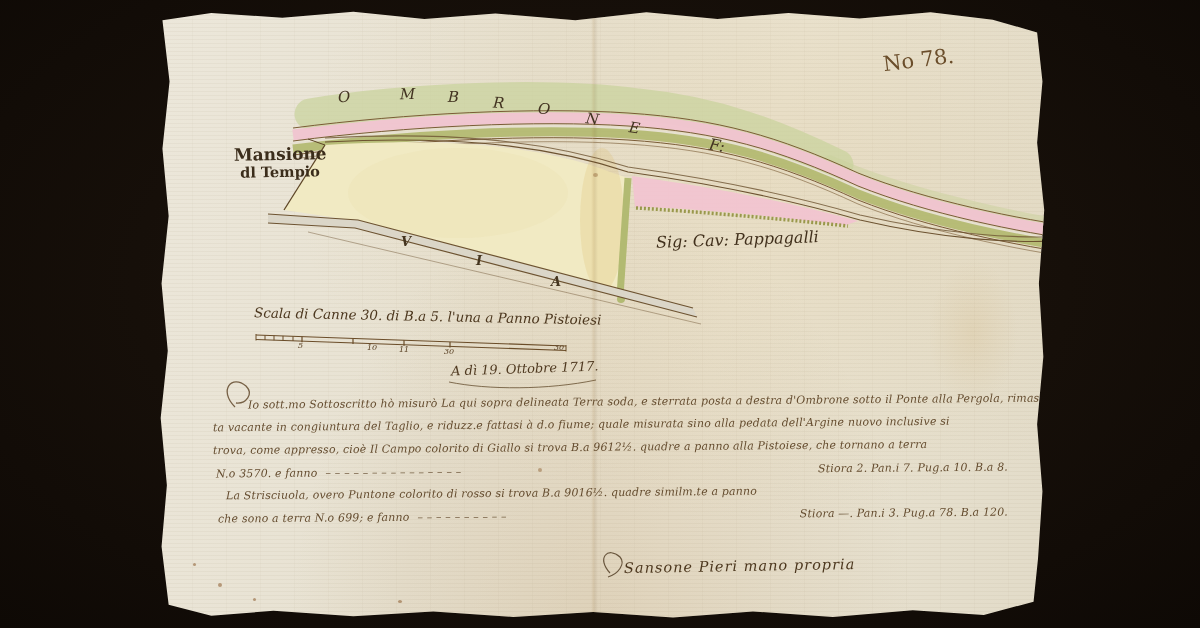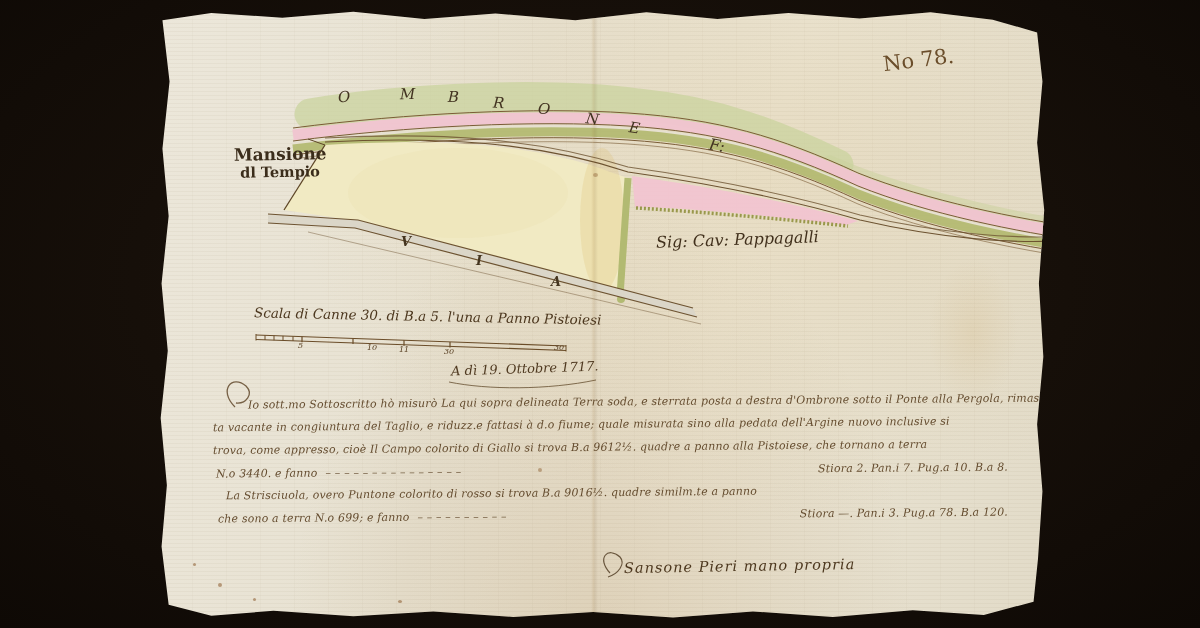--- a/index.html
+++ b/index.html
@@ -145,21 +145,21 @@
     <span class="tick-num" style="left:241px;top:337px;">11</span>
     <span class="tick-num" style="left:286px;top:339px;">30</span>
     <span class="tick-num" style="left:396px;top:335px;">30</span>
 
     <span class="abs date-line hand" style="left:293px;top:353px;transform:rotate(-2deg);">A dì 19. Ottobre 1717.</span>
 
     <div class="body-line" style="left:90px;top:387px;">Io sott.mo Sottoscritto hò misurò La qui sopra delineata Terra soda, e sterrata posta a destra d'Ombrone sotto il Ponte alla Pergola, rimas=</div>
     <div class="body-line" style="left:55px;top:410px;">ta vacante in congiuntura del Taglio, e riduzz.e fattasi à d.o fiume; quale misurata sino alla pedata dell'Argine nuovo inclusive si</div>
     <div class="body-line" style="left:55px;top:433px;">trova, come appresso, cioè Il Campo colorito di Giallo si trova B.a 9612½. quadre a panno alla Pistoiese, che tornano a terra</div>
     <div class="body-line body-flex" style="left:58px;top:456px;width:792px;">
-      <span>N.o 3440. e fanno</span>
+      <span>N.o 3570. e fanno</span>
       <span class="mid">– – – – – – – – – – – – – – –</span>
       <span>Stiora 2. Pan.i 7. Pug.a 10. B.a 8.</span>
     </div>
     <div class="body-line" style="left:68px;top:479px;">La Strisciuola, overo Puntone colorito di rosso si trova B.a 9016½. quadre similm.te a panno</div>
     <div class="body-line body-flex" style="left:60px;top:501px;width:790px;">
       <span>che sono a terra N.o 699; e fanno</span>
       <span class="mid">– – – – – – – – – –</span>
       <span>Stiora —. Pan.i 3. Pug.a 78. B.a 120.</span>
     </div>
 

